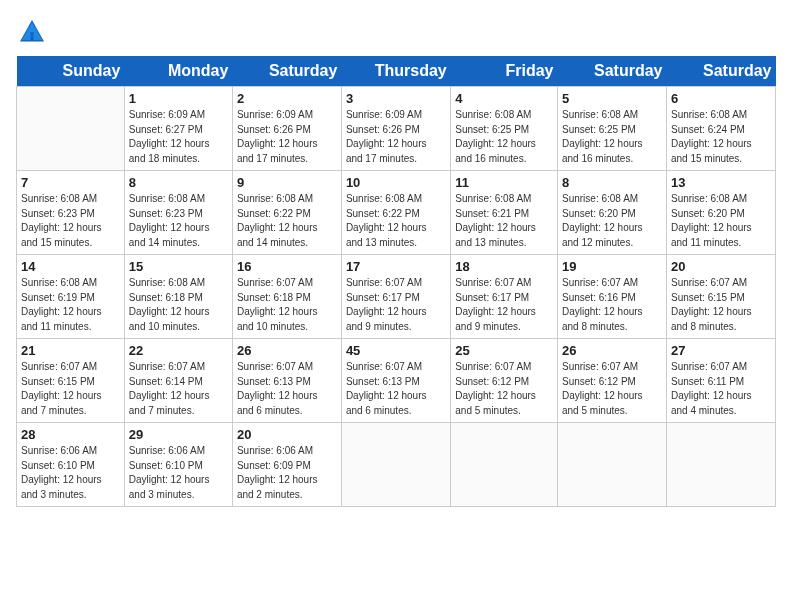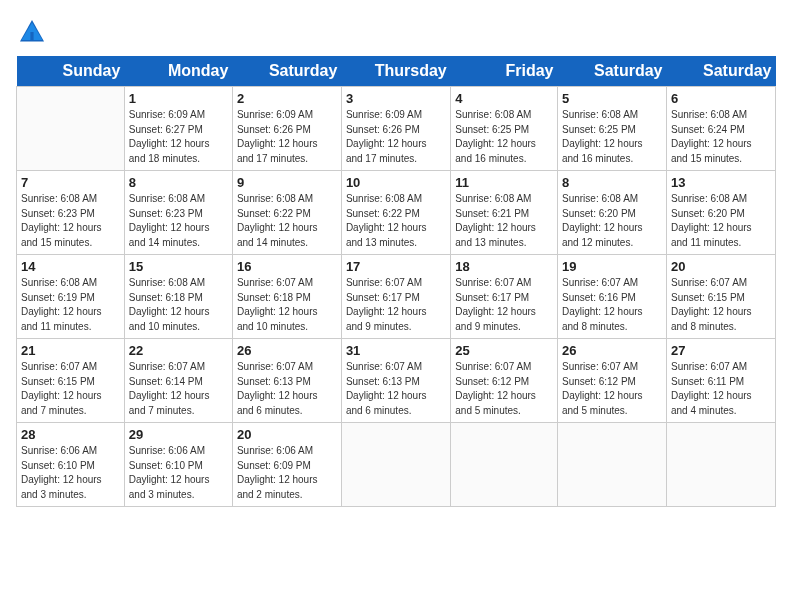--- a/index.html
+++ b/index.html
@@ -210,21 +210,21 @@
         </td>
         <td>
           <span class="day-num">22</span>
           <div class="day-info">Sunrise: 6:07 AM<br>Sunset: 6:14 PM<br>Daylight: 12 hours<br>and 7 minutes.</div>
         </td>
         <td>
           <span class="day-num">26</span>
           <div class="day-info">Sunrise: 6:07 AM<br>Sunset: 6:13 PM<br>Daylight: 12 hours<br>and 6 minutes.</div>
         </td>
         <td>
-          <span class="day-num">31</span>
+          <span class="day-num">45</span>
           <div class="day-info">Sunrise: 6:07 AM<br>Sunset: 6:13 PM<br>Daylight: 12 hours<br>and 6 minutes.</div>
         </td>
         <td>
           <span class="day-num">25</span>
           <div class="day-info">Sunrise: 6:07 AM<br>Sunset: 6:12 PM<br>Daylight: 12 hours<br>and 5 minutes.</div>
         </td>
         <td>
           <span class="day-num">26</span>
           <div class="day-info">Sunrise: 6:07 AM<br>Sunset: 6:12 PM<br>Daylight: 12 hours<br>and 5 minutes.</div>
         </td>

